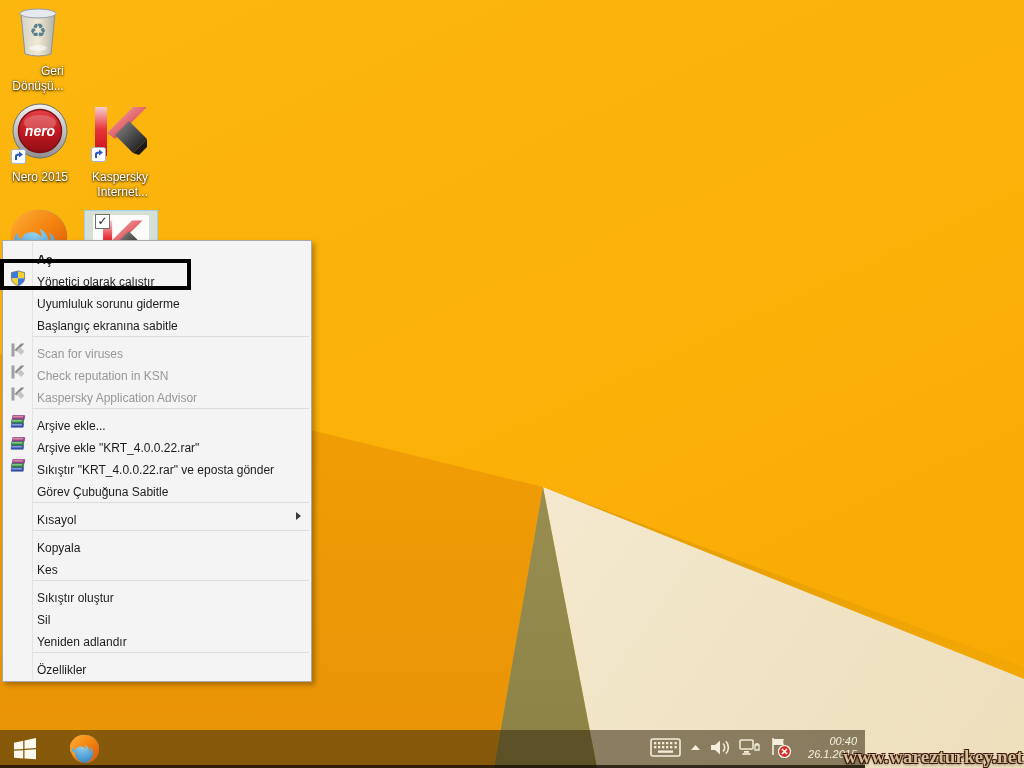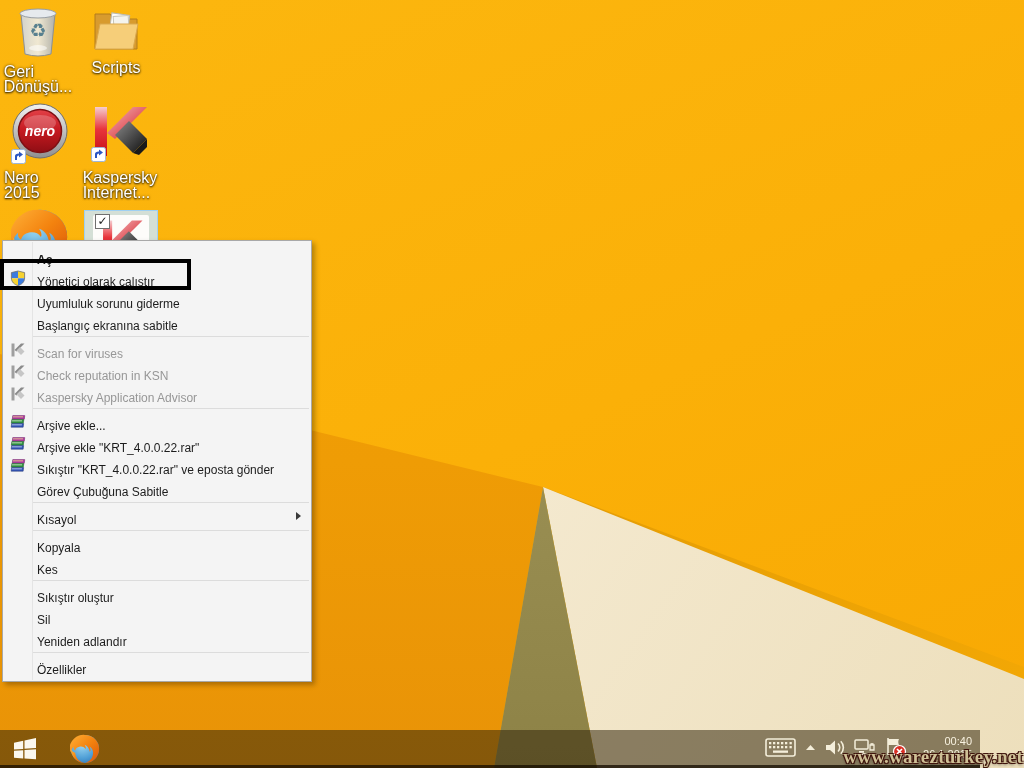--- a/index.html
+++ b/index.html
@@ -25,21 +25,21 @@
     background:linear-gradient(125deg,#f9f2e3 0%,#f4e9cf 55%,#eddfbc 100%);
   }
   .wp-olive{
     clip-path:polygon(543px 487px,597px 768px,494px 768px);
     background:linear-gradient(to bottom,#b3a66b 0%,#9a8f53 60%,#8d8246 100%);
   }
   
   .dicon{position:absolute;display:flex;flex-direction:column;align-items:center;z-index:2;width:72px;cursor:default;}
   .dicon .art{display:block;}
   .dlabel{
-    margin-top:2px;text-align:left;font-size:16px;line-height:15px;color:#fff;
+    margin-top:2px;text-align:right;font-size:12px;line-height:15px;color:#fff;
     text-shadow:0 1px 2px rgba(0,0,0,.85),0 0 3px rgba(0,0,0,.6);
   }
   .sel-box{
     position:absolute;left:84px;top:210px;width:72px;height:64px;z-index:2;
     background:rgba(205,230,250,.85);border:1px solid #9fd0f2;
   }
   .sel-box .fileicon-bg{position:absolute;left:8px;top:4px;width:56px;height:54px;background:#fdfcfa;border-radius:2px;}
   .checkbox{
     position:absolute;left:10px;top:3px;width:13px;height:13px;background:#fff;border:1px solid #707070;
     font-size:12px;line-height:12px;font-weight:bold;color:#1a1a1a;text-align:center;
@@ -63,23 +63,23 @@
     position:absolute;right:10px;top:7px;width:0;height:0;
     border-top:4px solid transparent;border-bottom:4px solid transparent;border-left:5px solid #3a3a3a;
   }
   .menu-sep{height:1px;background:#dcdcdc;margin:2.5px 2px 2.5px 30px;}
   .annotation{
     position:absolute;left:0;top:259px;width:191px;height:31px;z-index:8;
     border:4px solid #000;box-sizing:border-box;background:transparent;
   }
   
   .taskbar{
-    position:absolute;left:0;top:730px;width:980px;height:38px;z-index:6;
+    position:absolute;left:0;top:730px;width:865px;height:38px;z-index:6;
     background:rgba(52,40,12,.55);
-    display:flex;align-items:center;
+    display:flex;align-items:center;font-style:italic;
   }
   .taskbar::after{content:"";position:absolute;left:0;right:0;bottom:0;height:3px;background:rgba(20,12,2,.75);}
   .tb-btn{height:38px;display:flex;align-items:center;justify-content:center;}
   .tb-start{width:50px;}
   .tb-ff{width:46px;margin-left:12px;}
   .tray{position:absolute;right:0;top:0;height:35px;display:flex;align-items:center;gap:9px;padding-right:8px;}
   .tray-ico{display:flex;align-items:center;justify-content:center;}
   .clock{
     text-align:right;color:#f8f2e0;font-size:11px;line-height:13px;margin-left:4px;min-width:52px;
   }
@@ -114,33 +114,20 @@
         </defs>
         <path d="M9 10 L43 10 L39 50 Q26 54 13 50 Z" fill="url(#bing)" stroke="#8a9096" stroke-width="1"></path>
         <ellipse cx="26" cy="9.5" rx="18" ry="4.5" fill="#e6eaee" stroke="#979da3" stroke-width="1"></ellipse>
         <ellipse cx="26" cy="44" rx="9" ry="3" fill="#ffffff" opacity=".55"></ellipse>
         <text x="26" y="33" font-size="19" text-anchor="middle" fill="#58808f">♻</text>
       </svg>
     </span>
     <span class="dlabel"><span>Geri</span><br><span>Dönüşü...</span></span>
   </div>
 
-  <div class="dicon" style="left:80px;top:6px;">
-    <span class="art">
-      <svg width="52" height="48" viewBox="0 0 52 48">
-        <path d="M5 8 h15 l4 5 h23 v30 h-42 z" fill="#d89b2e" stroke="#b27c1d" stroke-width="1"></path>
-        <rect x="20" y="8" width="18" height="26" fill="#fdfdfb" stroke="#b9b9b0" stroke-width="1" transform="rotate(8 29 21)"></rect>
-        <rect x="24" y="10" width="15" height="24" fill="#f4f4ee" stroke="#c5c5ba" stroke-width="1" transform="rotate(-4 31 22)"></rect>
-        <path d="M5 43 L10 18 h38 l-5 25 z" fill="#f6ce79"></path>
-        <path d="M5 43 L10 18 h38 l-5 25 z" fill="none" stroke="#d8a festival" stroke-width="0"></path>
-        <path d="M5 43 L10 18 h38 l-5 25 z" fill="none" stroke="#dba94e" stroke-width="1"></path>
-      </svg>
-    </span>
-    <span class="dlabel">Scripts</span>
-  </div>
 
   <div class="dicon" style="left:4px;top:102px;">
     <span class="art" style="position:relative">
       <svg width="62" height="62" viewBox="0 0 62 62">
         <defs>
           <linearGradient id="ring" x1="0" y1="0" x2="0" y2="1">
               <stop offset="0" stop-color="#f2f2f2"></stop>
               <stop offset="1" stop-color="#8f8f8f"></stop>
             </linearGradient>
           <linearGradient id="nred" x1="0" y1="0" x2="0" y2="1">

